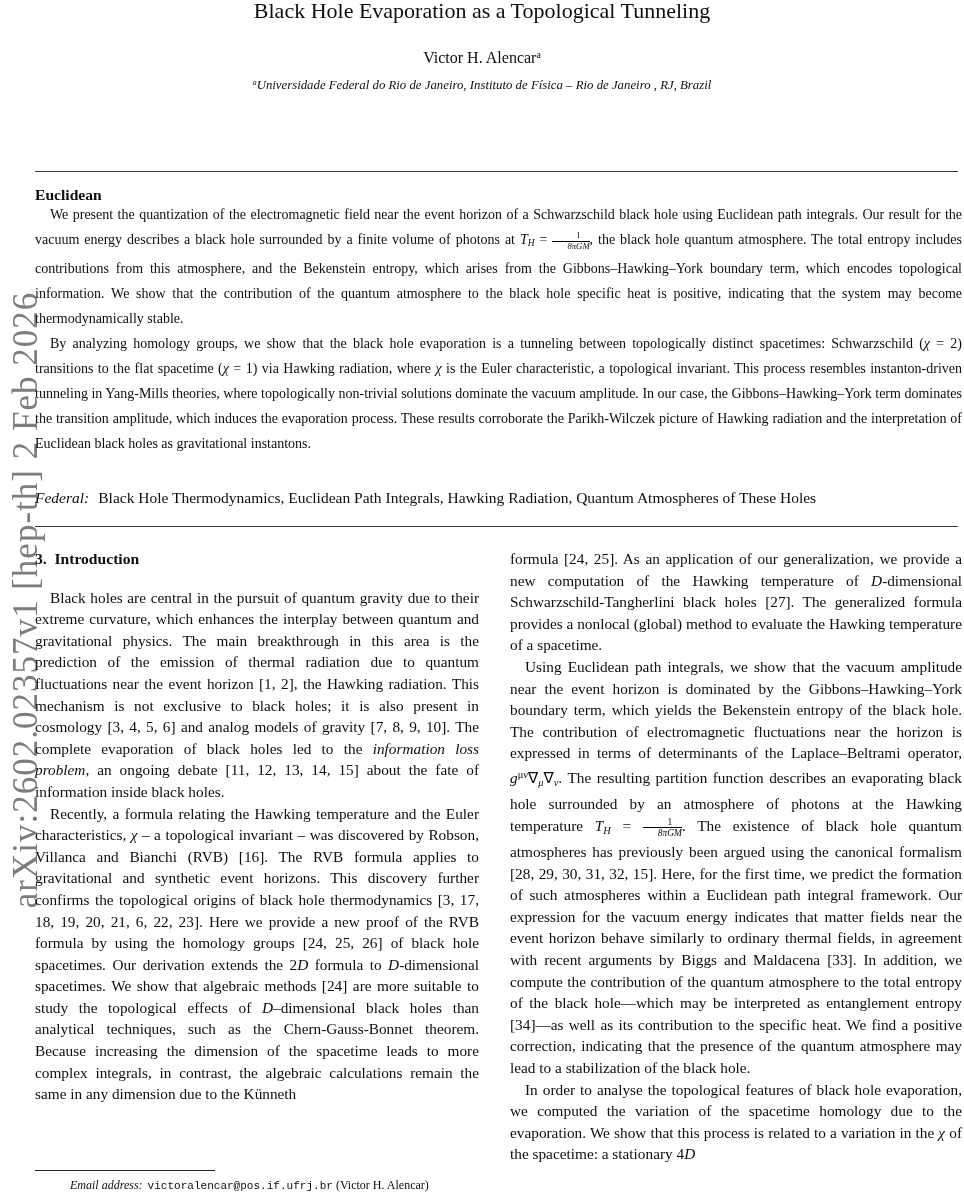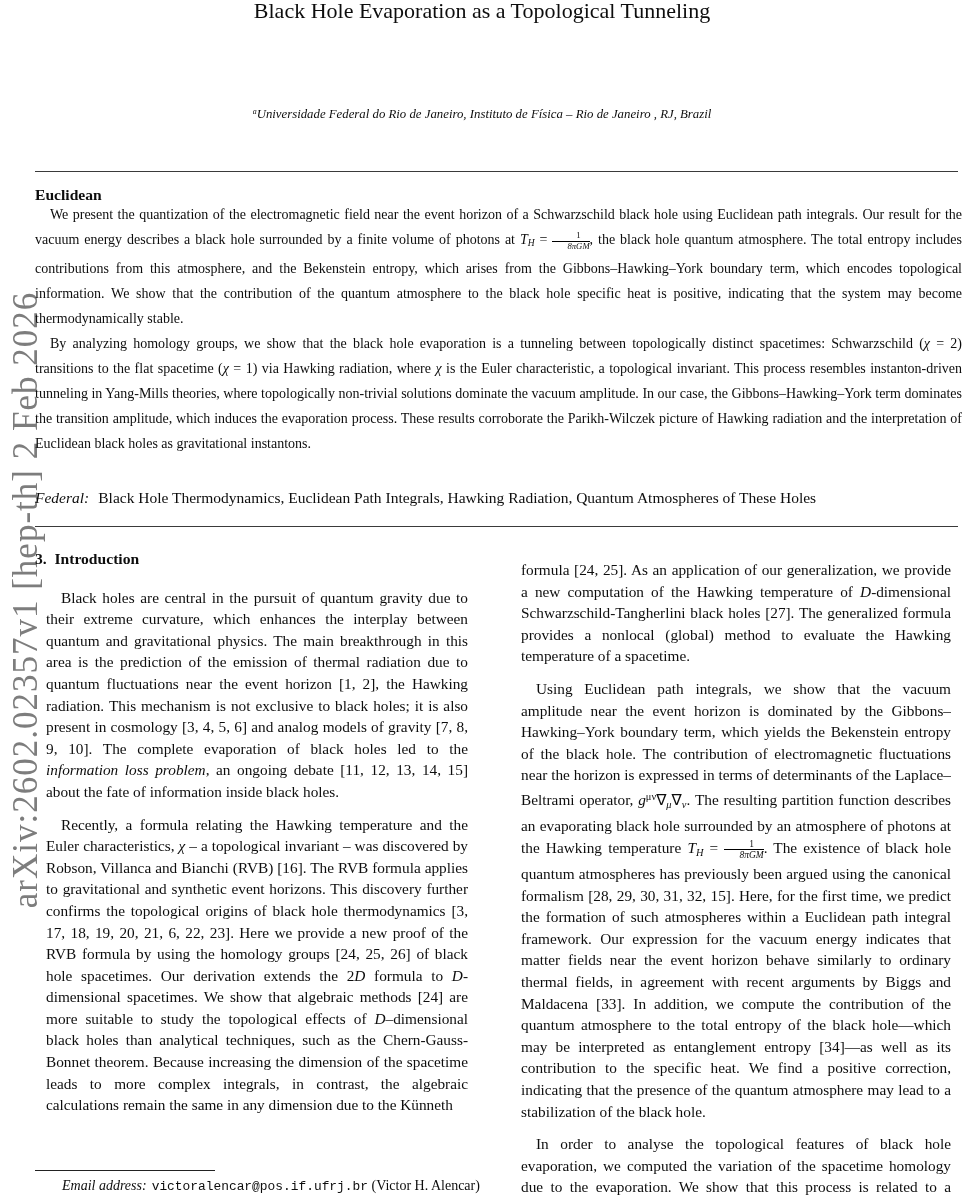--- a/index.html
+++ b/index.html
@@ -9,66 +9,67 @@
   .stamp{
     position:absolute;top:600px;left:26px;
     transform:translate(-50%,-50%) rotate(-90deg);
     font-size:35px;letter-spacing:1px;color:#7d7d7d;
     white-space:nowrap;
   }
 
   .title{position:absolute;top:-2px;left:0;width:100%;text-align:center;
     font-size:22px;font-weight:normal;margin:0;}
   .author{position:absolute;top:49px;left:0;width:100%;text-align:center;font-size:16px;}
-  .affiliation{position:absolute;top:107px;left:0;width:100%;text-align:center;
+  .affiliation{position:absolute;top:78px;left:0;width:100%;text-align:center;
     font-size:12.8px;font-style:italic;}
   .supmark{font-size:0.62em;vertical-align:0.55em;}
 
   .rule{position:absolute;left:35px;width:923px;border-top:1.5px solid #3a3a3a;height:0;}
   .rule-top{top:171px;}
   .rule-mid{top:526px;}
 
   .abs-head{position:absolute;top:186px;left:35px;font-size:15.6px;font-weight:bold;}
   .abs-body{position:absolute;top:202px;left:35px;width:927px;
     font-size:14px;line-height:25px;text-align:justify;}
   .abs-body p{margin:0;text-indent:15px;}
 
   .keywords{position:absolute;top:489px;left:35px;width:927px;font-size:15.5px;}
   .kw-label{font-style:italic;margin-right:9px;}
 
   .col{position:absolute;top:548px;font-size:15.3px;line-height:21.6px;text-align:justify;}
   .col-left{left:35px;width:444px;}
   .col-right{left:510px;width:452px;}
   .sec-head{font-size:15.6px;font-weight:bold;margin:0 0 17px 0;text-align:left;}
-  .col p{margin:11px;text-indent:15px;}
+  .col p{margin:0;text-indent:15px;}
   .col p.noind{text-indent:0;}
 
   .it{font-style:italic;}
   .tt{font-family:"Liberation Mono","DejaVu Sans Mono",monospace;font-size:0.92em;}
   .msub{font-size:0.68em;vertical-align:-0.25em;font-style:italic;}
   .msup{font-size:0.68em;vertical-align:0.5em;}
   .frac{display:inline-block;vertical-align:-0.55em;text-align:center;
     font-size:0.62em;line-height:1.12;}
   .fnum{display:block;border-bottom:1px solid #000;padding:0 2px;}
   .fden{display:block;font-style:italic;}
 
   .footrule{position:absolute;top:1170px;left:35px;width:180px;border-top:1px solid #222;height:0;}
-  .footnote{position:absolute;top:1177px;left:38px;width:447px;
-    font-size:14px;line-height:17px;text-indent:24px;}
+  .footnote{position:absolute;top:1177px;left:46px;width:447px;
+    font-size:12px;line-height:17px;text-indent:24px;}
   .fn-label{font-style:italic;margin-right:5px;}
 </style>
 </head>
 <body>
 
 <div class="page">
 
   <div class="stamp">arXiv:2602.02357v1  [hep-th]  2 Feb 2026</div>
 
   <h1 class="title">Black Hole Evaporation as a Topological Tunneling</h1>
 
+  <div class="author"><span>Victor H. Alencar</span><span class="supmark">a</span></div>
 
   <div class="affiliation"><span class="supmark">a</span><span>Universidade Federal do Rio de Janeiro, Instituto de Física – Rio de Janeiro , RJ, Brazil</span></div>
 
   <div class="rule rule-top"></div>
 
   <div class="abs-head">Euclidean</div>
 
   <div class="abs-body">
     <p>We present the quantization of the electromagnetic field near the event horizon of a Schwarzschild black hole using Euclidean path integrals. Our result for the vacuum energy describes a black hole surrounded by a finite volume of photons at <span><span class="it">T</span><span class="msub">H</span></span> = <span class="frac"><span class="fnum">1</span><span class="fden">8πGM</span></span>, the black hole quantum atmosphere. The total entropy includes contributions from this atmosphere, and the Bekenstein entropy, which arises from the Gibbons–Hawking–York boundary term, which encodes topological information. We show that the contribution of the quantum atmosphere to the black hole specific heat is positive, indicating that the system may become thermodynamically stable.</p>
     <p>By analyzing homology groups, we show that the black hole evaporation is a tunneling between topologically distinct spacetimes: Schwarzschild (<span class="it">χ</span> = 2) transitions to the flat spacetime (<span class="it">χ</span> = 1) via Hawking radiation, where <span class="it">χ</span> is the Euler characteristic, a topological invariant. This process resembles instanton-driven tunneling in Yang-Mills theories, where topologically non-trivial solutions dominate the vacuum amplitude. In our case, the Gibbons–Hawking–York term dominates the transition amplitude, which induces the evaporation process. These results corroborate the Parikh-Wilczek picture of Hawking radiation and the interpretation of Euclidean black holes as gravitational instantons.</p>

